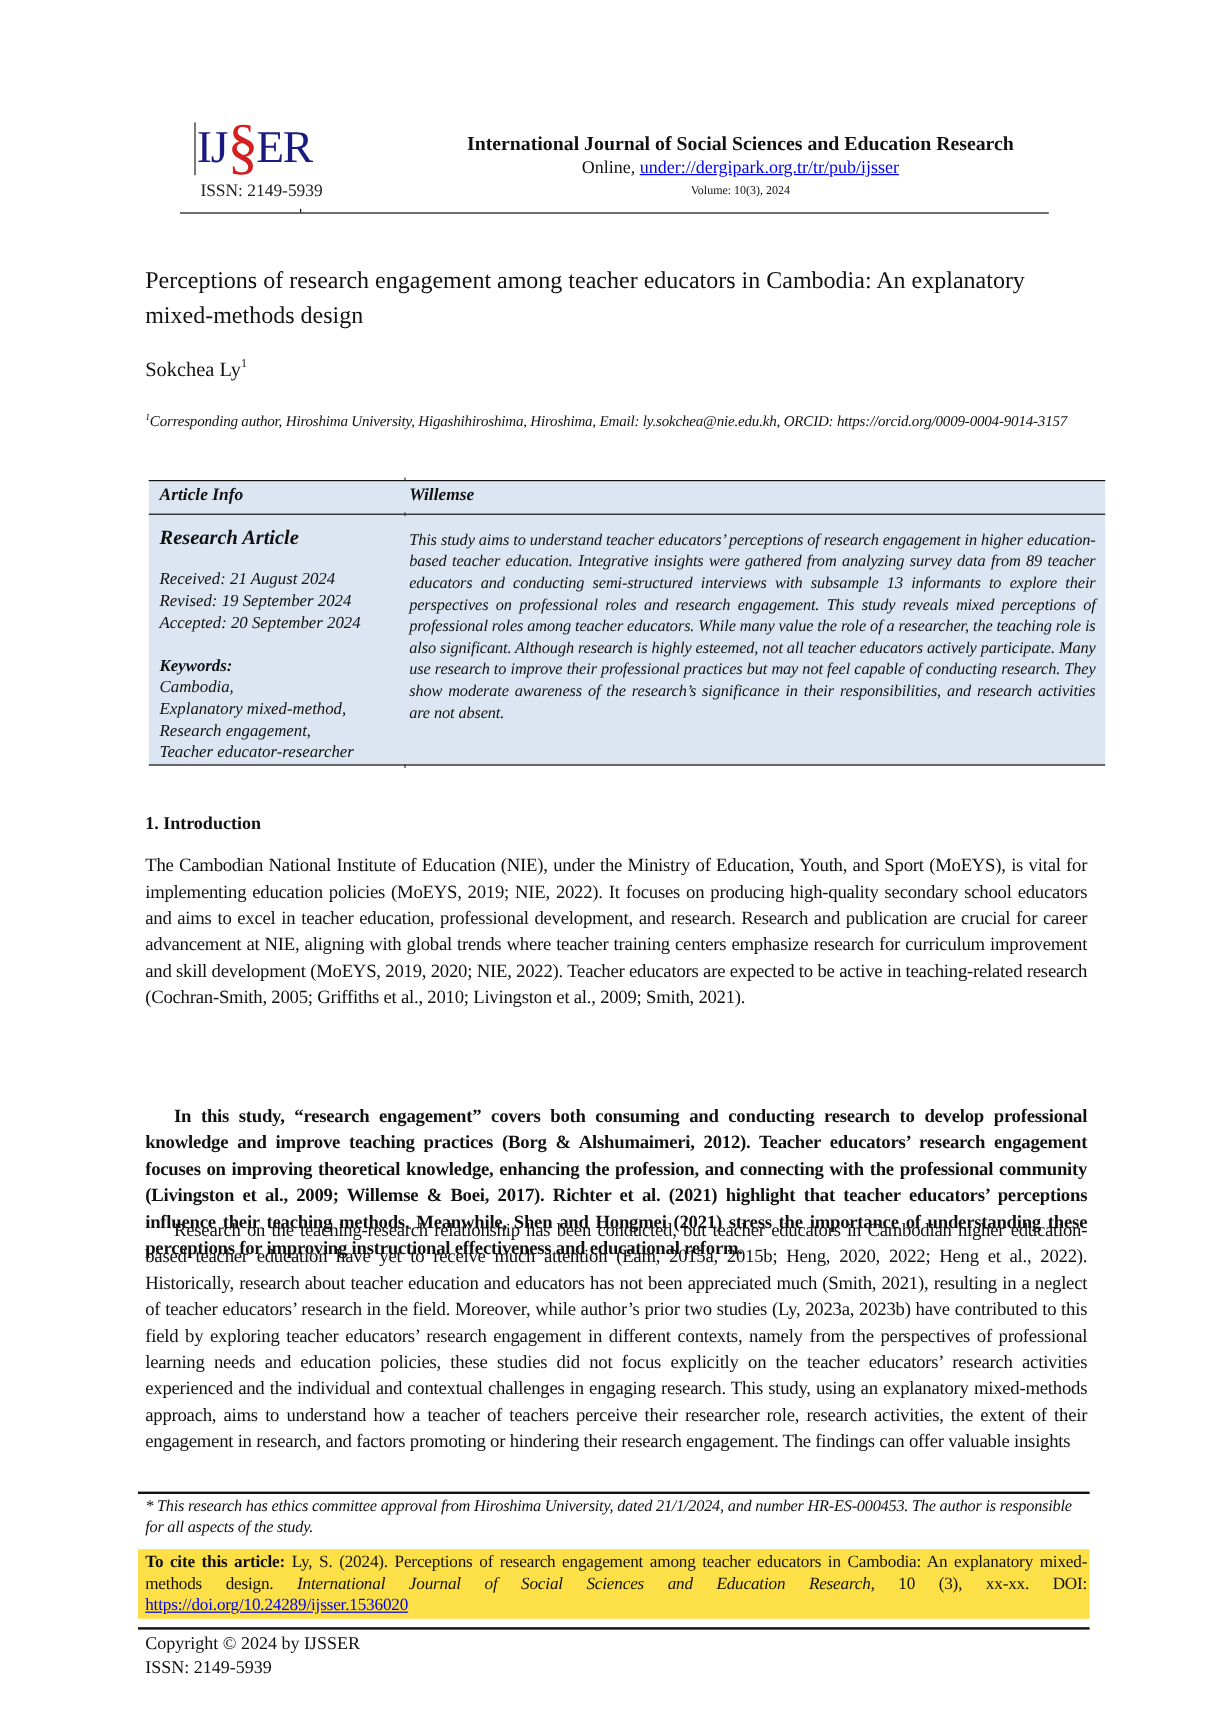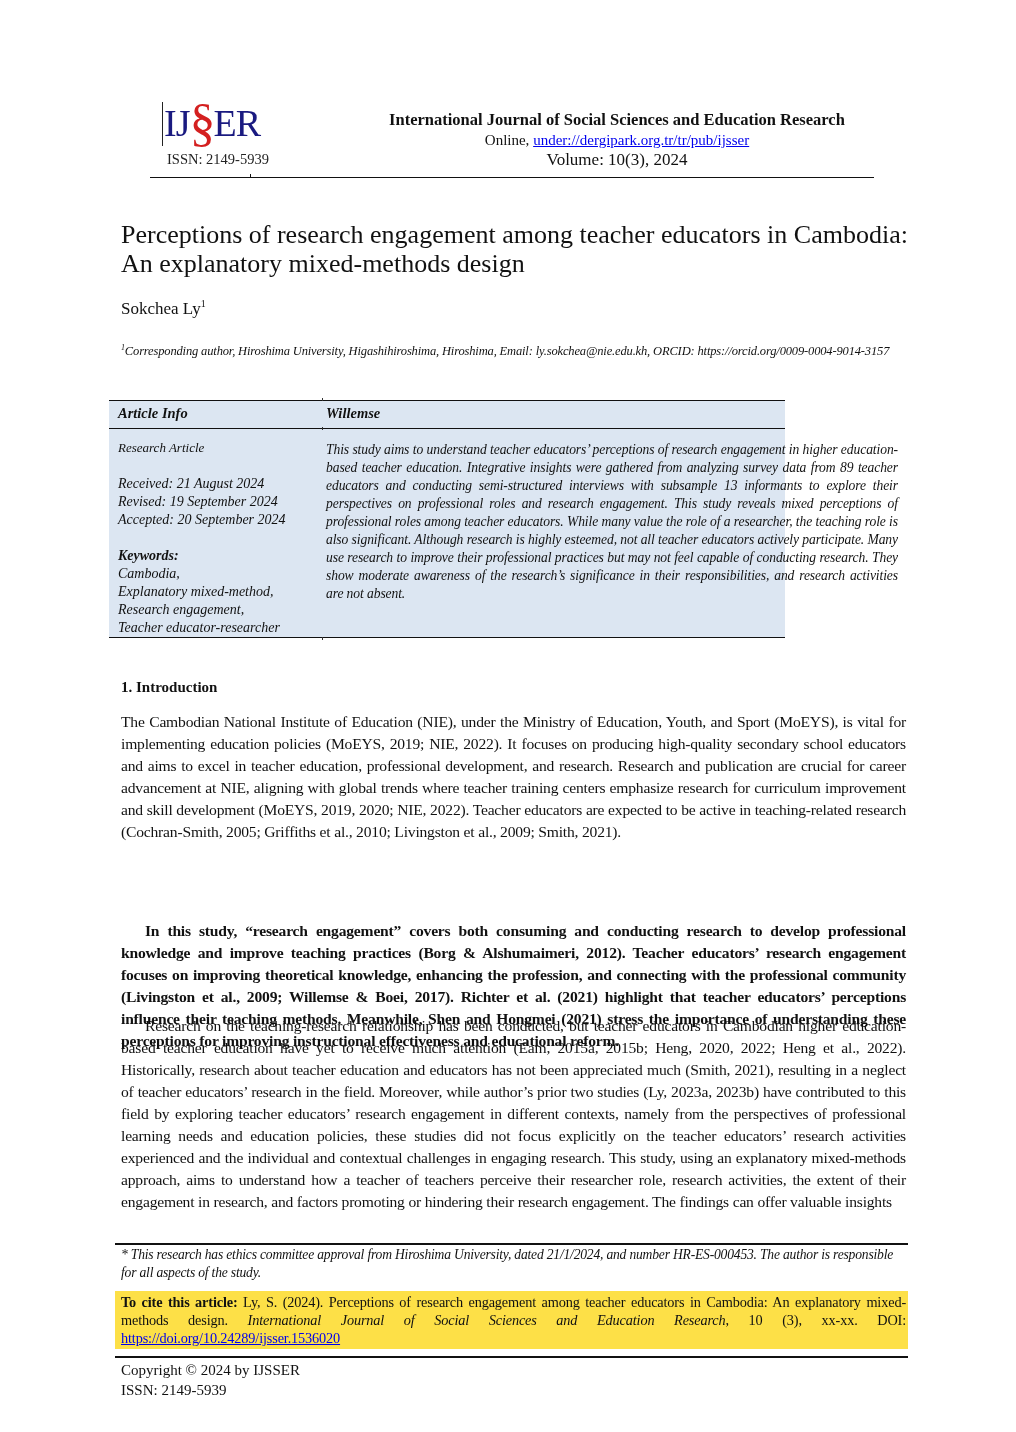--- a/index.html
+++ b/index.html
@@ -9,39 +9,39 @@
   
   .masthead { position: absolute; left: 150px; top: 96px; width: 724px; height: 82px; }
   .logo-bar { position: absolute; left: 12px; top: 6px; width: 1px; height: 44px; background: #222; }
   .logo { position: absolute; left: 14px; top: 4px; height: 46px; font-family: "Liberation Serif", serif; font-weight: normal; color: #1a1a80; font-size: 38px; line-height: 46px; letter-spacing: -1px; white-space: nowrap; text-align: right; }
   .logo .sect { color: #d42020; font-size: 52px; vertical-align: -4px; letter-spacing: -2px; }
   .issn-top { position: absolute; left: 17px; top: 55px; font-size: 14.5px; color: #222; }
   .journal { position: absolute; left: 150px; right: 0; top: 14px; text-align: center; }
   .journal .j-title { font-weight: bold; font-size: 16.5px; line-height: 20px; padding-left: 60px; }
   .journal .j-online { font-size: 15px; line-height: 20px; padding-left: 60px; }
   .journal .j-online a { color: #0000ee; text-decoration: underline; }
-  .journal .j-vol { font-size: 17px; line-height: 20px; padding-left: 60px; }
+  .journal .j-vol { font-size: 10px; line-height: 20px; padding-left: 60px; }
   .masthead-rule { position: absolute; left: 0; right: 0; bottom: 0; height: 1.5px; background: #111; }
   .masthead-rule::before { content: ""; position: absolute; left: 100px; top: -3px; width: 1px; height: 3px; background: #111; }
 
   
-  .paper-title { position: absolute; left: 121px; top: 220px; width: 790px; font-size: 26px; line-height: 29px; color: #111; }
+  .paper-title { position: absolute; left: 121px; top: 220px; width: 790px; font-size: 20px; line-height: 29px; color: #111; }
   .author { position: absolute; left: 121px; top: 298px; font-size: 17px; }
   .author sup { font-size: 10px; vertical-align: 7px; }
   .affil { position: absolute; left: 121px; top: 339px; width: 790px; font-size: 12.5px; line-height: 18px; font-style: italic; letter-spacing: -0.15px; }
   .affil sup { font-size: 8px; vertical-align: 5px; }
 
   
-  .info-table { position: absolute; left: 109px; top: 400px; width: 676px; height: 238px; background: #dce6f2; border-top: 1.5px solid #111; border-bottom: 1.5px solid #111; font-size: 14px; font-style: italic; }
+  .info-table { position: absolute; left: 124px; top: 400px; width: 797px; height: 238px; background: #dce6f2; border-top: 1.5px solid #111; border-bottom: 1.5px solid #111; font-size: 14px; font-style: italic; }
   .info-table .hdr { position: absolute; left: 0; right: 0; top: 0; height: 28px; border-bottom: 1px solid #111; }
   .info-table .hdr span { position: absolute; top: 4px; font-weight: bold; font-size: 14.5px; }
   .hdr .h1 { left: 9px; } .hdr .h2 { left: 217px; }
   .col-div { position: absolute; left: 213px; width: 1px; background: #333; }
   .left-col { position: absolute; left: 9px; top: 38px; width: 200px; line-height: 18px; }
-  .left-col .ra { font-weight: normal; font-size: 13px; margin-bottom: 18px; }
+  .left-col .ra { font-weight: bold; font-size: 17px; margin-bottom: 18px; }
   .left-col .kw { font-weight: bold; margin-top: 18px; }
   .abstract { position: absolute; left: 217px; top: 40px; width: 572px; text-align: justify; line-height: 18px; font-size: 13.6px; letter-spacing: -0.1px; }
 
   
   .section-h { position: absolute; left: 121px; top: 679px; font-weight: bold; font-size: 15px; }
   .body-text { position: absolute; left: 121px; width: 785px; font-size: 15.6px; line-height: 22px; text-align: justify; letter-spacing: -0.2px; }
   .p1 { top: 711px; }
   .p2 { top: 920px; text-indent: 24px; font-weight: bold; }
   .p3 { top: 1015px; text-indent: 24px; }
 

